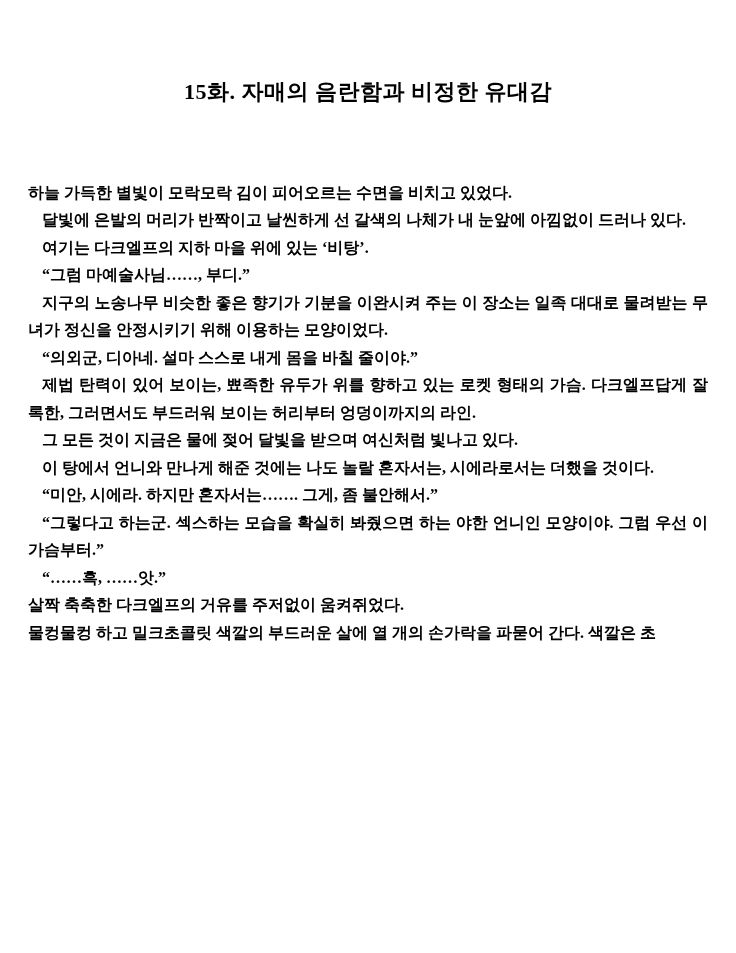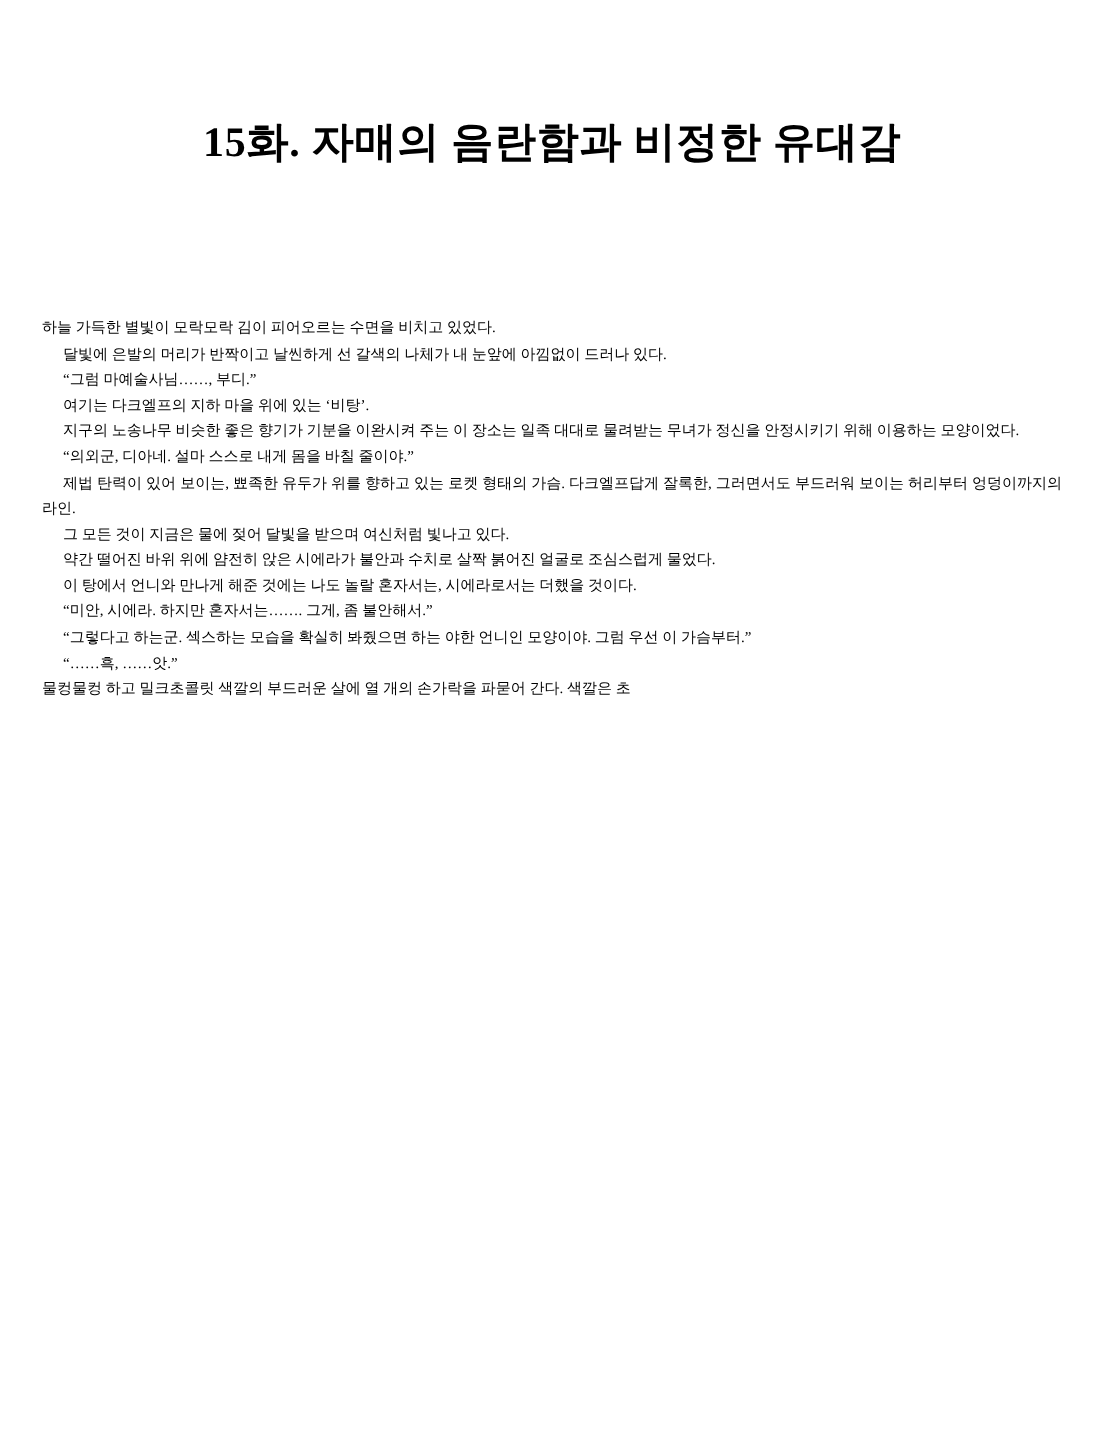--- a/index.html
+++ b/index.html
@@ -16,61 +16,62 @@
   }
   .page {
     width: 736px;
     height: 953px;
     box-sizing: border-box;
     padding: 0 28px;
     position: relative;
   }
   .chapter-title {
     text-align: center;
-    font-size: 28px;
+    font-size: 22px;
     font-weight: bold;
     letter-spacing: 0.5px;
     margin: 0;
     padding-top: 78px;
     line-height: 1.3;
     font-family: "Liberation Serif", "DejaVu Serif", serif;
   }
   .body-text {
-    margin-top: 96px;
-    font-size: 10px;
+    margin-top: 72px;
+    font-size: 16px;
     line-height: 1.72;
     text-align: justify;
     text-justify: inter-character;
     word-break: break-all;
+    font-weight: bold;
   }
   .para {
     margin: 0;
     padding: 0;
   }
   .para.indent {
     text-indent: 14px;
   }
   .para.noindent {
     text-indent: 0;
   }
 </style>
 </head>
 <body>
 
 <div class="page">
   <h1 class="chapter-title">15화. 자매의 음란함과 비정한 유대감</h1>
   <div class="body-text">
       <p class="para noindent">하늘 가득한 별빛이 모락모락 김이 피어오르는 수면을 비치고 있었다.</p>
       <p class="para indent">달빛에 은발의 머리가 반짝이고 날씬하게 선 갈색의 나체가 내 눈앞에 아낌없이 드러나 있다.</p>
+      <p class="para indent">여기는 다크엘프의 지하 마을 위에 있는 ‘비탕’.</p>
       <p class="para indent">“그럼 마예술사님……, 부디.”</p>
-      <p class="para indent">여기는 다크엘프의 지하 마을 위에 있는 ‘비탕’.</p>
       <p class="para indent">지구의 노송나무 비슷한 좋은 향기가 기분을 이완시켜 주는 이 장소는 일족 대대로 물려받는 무녀가 정신을 안정시키기 위해 이용하는 모양이었다.</p>
       <p class="para indent">“의외군, 디아네. 설마 스스로 내게 몸을 바칠 줄이야.”</p>
       <p class="para indent">제법 탄력이 있어 보이는, 뾰족한 유두가 위를 향하고 있는 로켓 형태의 가슴. 다크엘프답게 잘록한, 그러면서도 부드러워 보이는 허리부터 엉덩이까지의 라인.</p>
       <p class="para indent">그 모든 것이 지금은 물에 젖어 달빛을 받으며 여신처럼 빛나고 있다.</p>
-      <p class="para indent">약간 떨어진 바위 위에 얌전히 앉은 시에라가 불안과 수치로 살짝 붉어진 얼굴로 조심스럽게 물었다.</p>
       <p class="para indent">이 탕에서 언니와 만나게 해준 것에는 나도 놀랄 혼자서는, 시에라로서는 더했을 것이다.</p>
       <p class="para indent">“미안, 시에라. 하지만 혼자서는……. 그게, 좀 불안해서.”</p>
       <p class="para indent">“그렇다고 하는군. 섹스하는 모습을 확실히 봐줬으면 하는 야한 언니인 모양이야. 그럼 우선 이 가슴부터.”</p>
       <p class="para indent">“……흑, ……앗.”</p>
+      <p class="para noindent">살짝 축축한 다크엘프의 거유를 주저없이 움켜쥐었다.</p>
       <p class="para noindent">물컹물컹 하고 밀크초콜릿 색깔의 부드러운 살에 열 개의 손가락을 파묻어 간다. 색깔은 초</p>
     </div>
 </div>
 
 </body></html>

